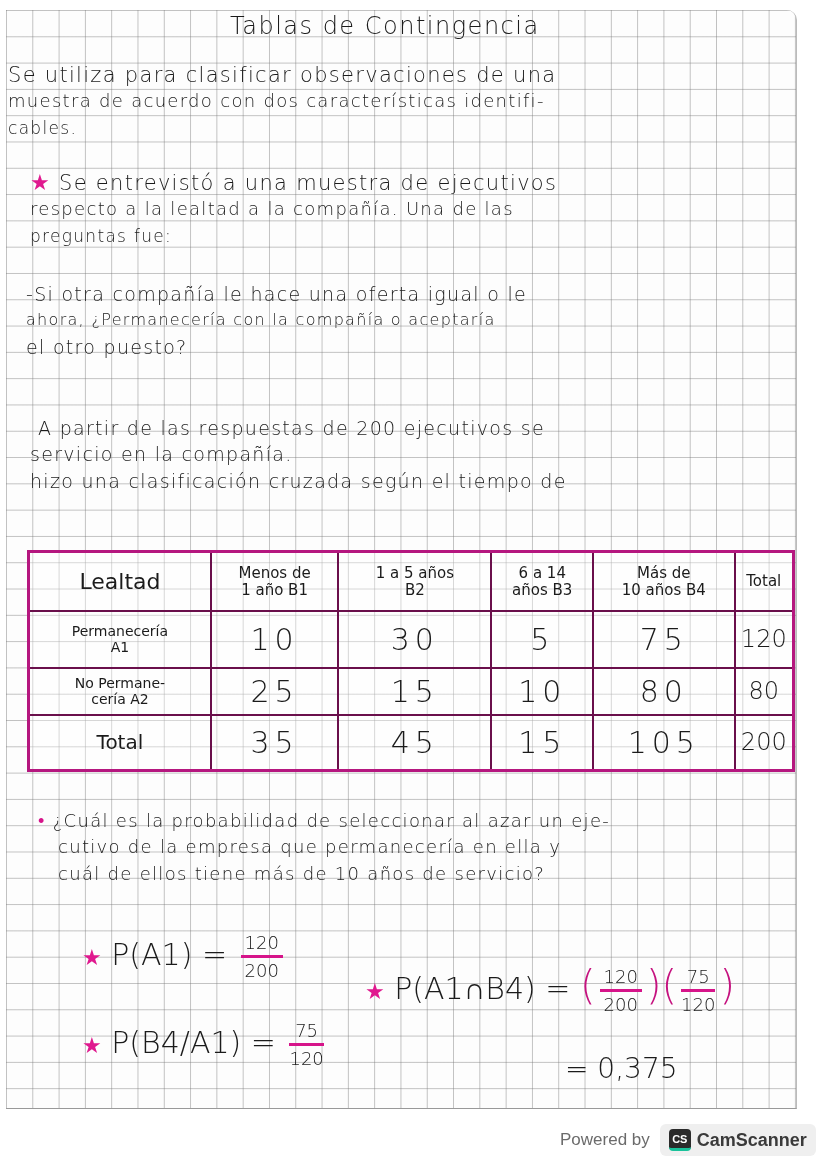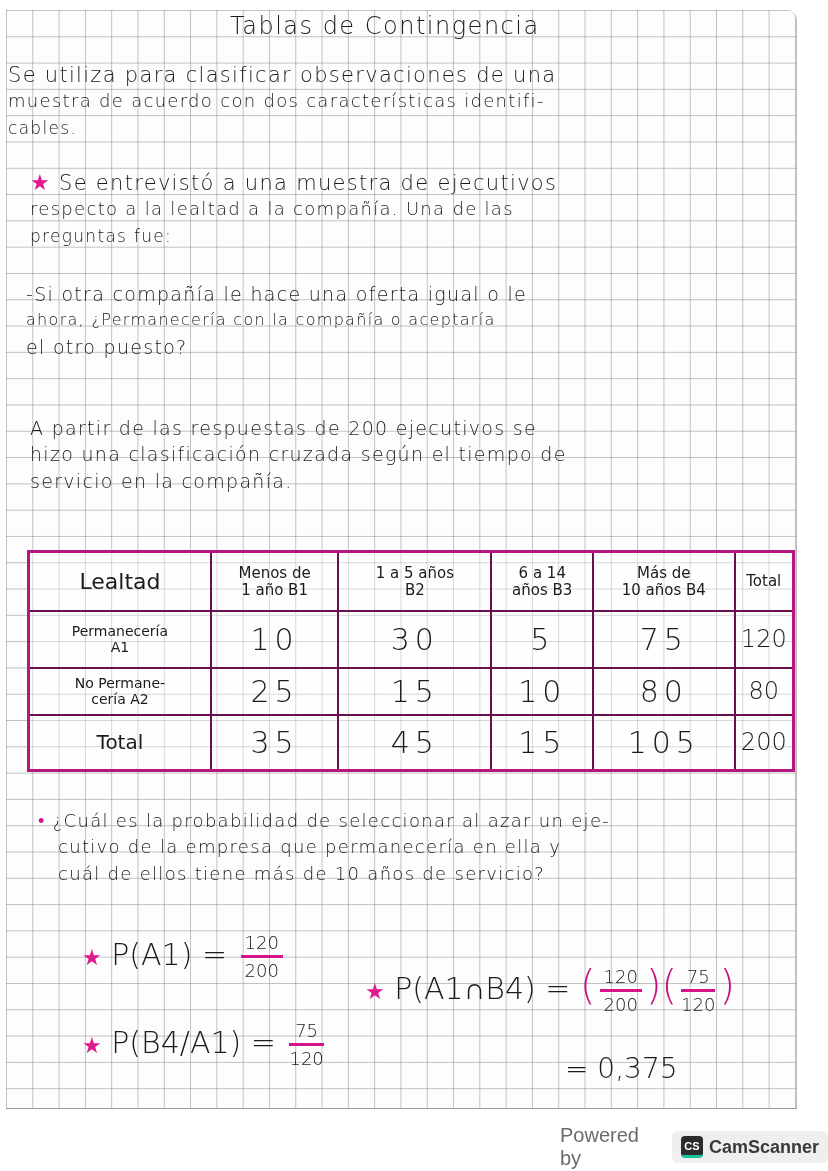--- a/index.html
+++ b/index.html
@@ -45,21 +45,21 @@
     .frac .n { display: block; padding: 0 4px 2px; border-bottom: 3px solid #d6148a; }
     .frac .d { display: block; padding-top: 2px; }
     .eq { position: absolute; font-size: 30px; font-weight: 300; color: #1b1b1b; white-space: nowrap; }
     .eq .small { font-size: 18px; }
     .paren { color: #c5127f; font-size: 40px; font-weight: 300; }
 
     .footer {
       position: absolute; left: 560px; top: 1124px; display: flex; align-items: center; gap: 10px;
       font-family: "Liberation Sans", sans-serif;
     }
-    .footer .powered { color: #6b6b6b; font-size: 20px; }
+    .footer .powered { color: #6b6b6b; font-size: 17px; }
     .footer .badge {
       display: flex; align-items: center; gap: 6px; background: #efefef; border-radius: 6px;
       padding: 5px 9px;
     }
     .footer .logo {
       width: 22px; height: 22px; background: #2b2b2b; border-radius: 4px; color: #fff;
       font-size: 11px; font-weight: bold; display: flex; align-items: center; justify-content: center;
       border-bottom: 3px solid #19c29a; box-sizing: border-box;
     }
     .footer .brand { color: #3a3a3a; font-size: 18px; font-weight: bold; }
@@ -86,23 +86,23 @@
   <div style="font-size:17px;">preguntas fue:</div>
 </div>
 
 <div class="hw para" style="top:281px; left:26px;">
   <div style="font-size:19px;">-Si otra compañía le hace una oferta igual o le</div>
   <div style="font-size:16px;">ahora, ¿Permanecería con la compañía o aceptaría</div>
   <div style="font-size:19px;">el otro puesto?</div>
 </div>
 
 <div class="hw para" style="top:415px; left:30px;">
-  <div style="font-size:19px;">A partir de las respuestas de 200 ejecutivos se</div>
+  <div style="font-size:19px;margin-left:8px;">A partir de las respuestas de 200 ejecutivos se</div>
+  <div style="font-size:19px;">servicio en la compañía.</div>
   <div style="font-size:19px;">hizo una clasificación cruzada según el tiempo de</div>
-  <div style="font-size:19px;">servicio en la compañía.</div>
 </div>
 
 <table class="ct">
   <colgroup>
     <col style="width:183px">
       <col style="width:128px">
       <col style="width:154px">
     <col style="width:102px">
       <col style="width:142px">
       <col style="width:59px">

